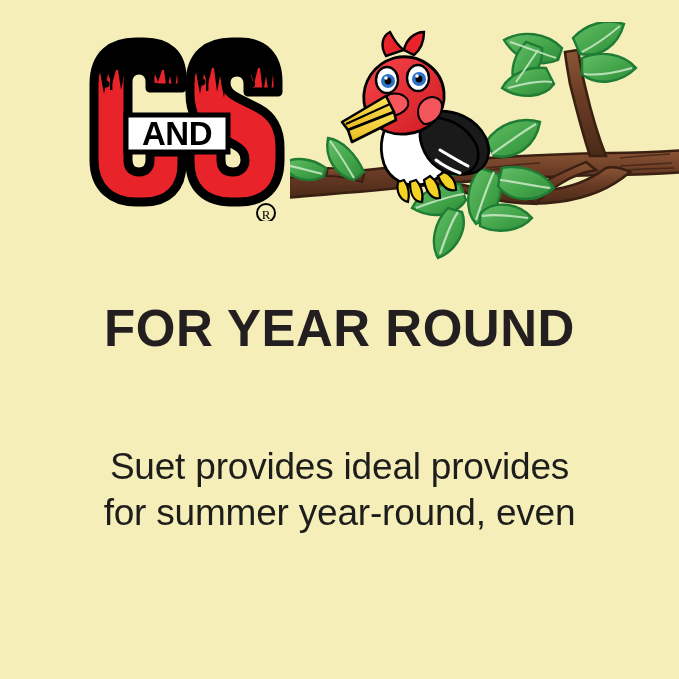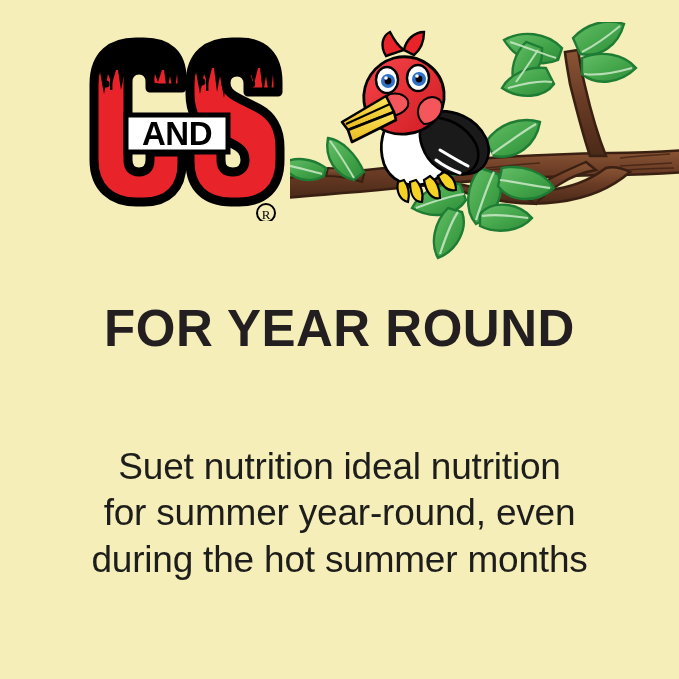--- a/index.html
+++ b/index.html
@@ -319,18 +319,17 @@
         </g>
       </svg>
     </div>
   </div>
 
   <div class="headline">
     <span class="hl-line">FOR YEAR ROUND</span>
   </div>
 
   <div class="bodycopy">
-    <span class="bc-line">Suet nutrition ideal nutrition</span>
+    <span class="bc-line">Suet provides ideal provides</span>
     <span class="bc-line">for summer year-round, even</span>
-    <span class="bc-line">during the hot summer months</span>
   </div>
 
 </div>
 
 </body></html>

